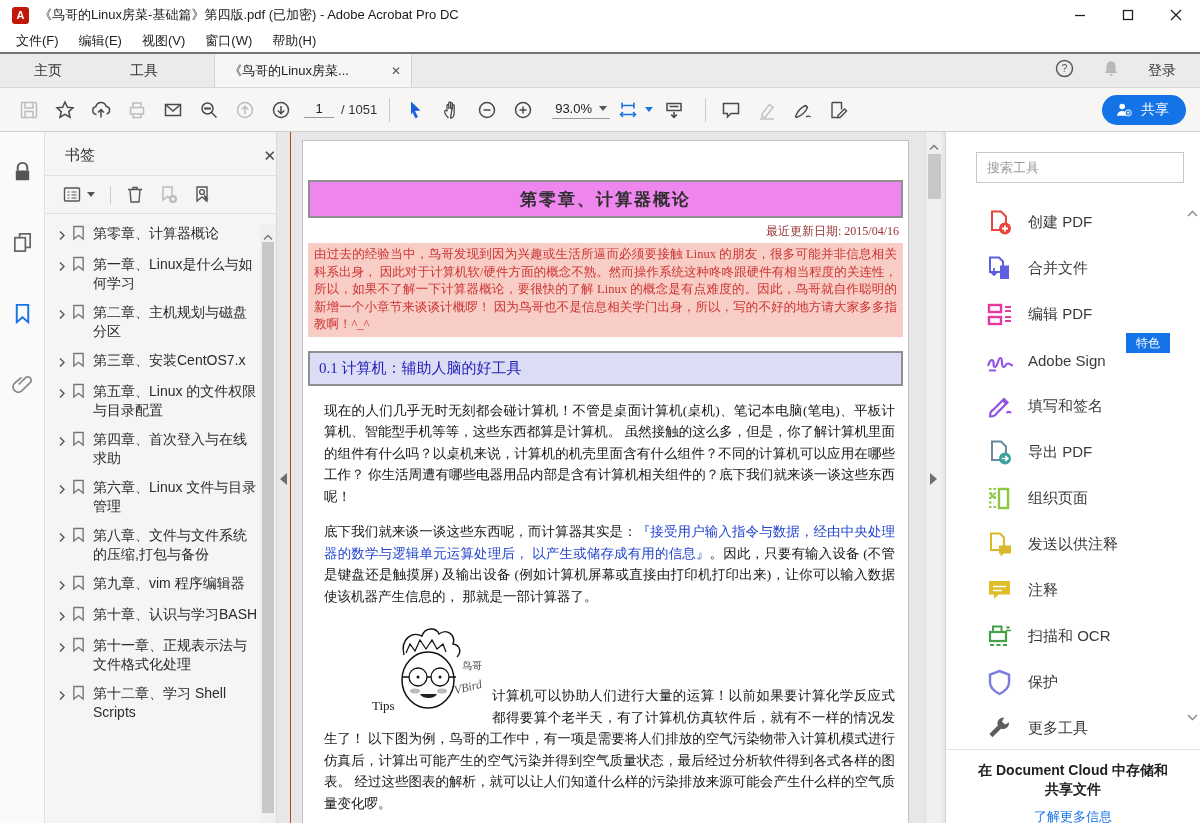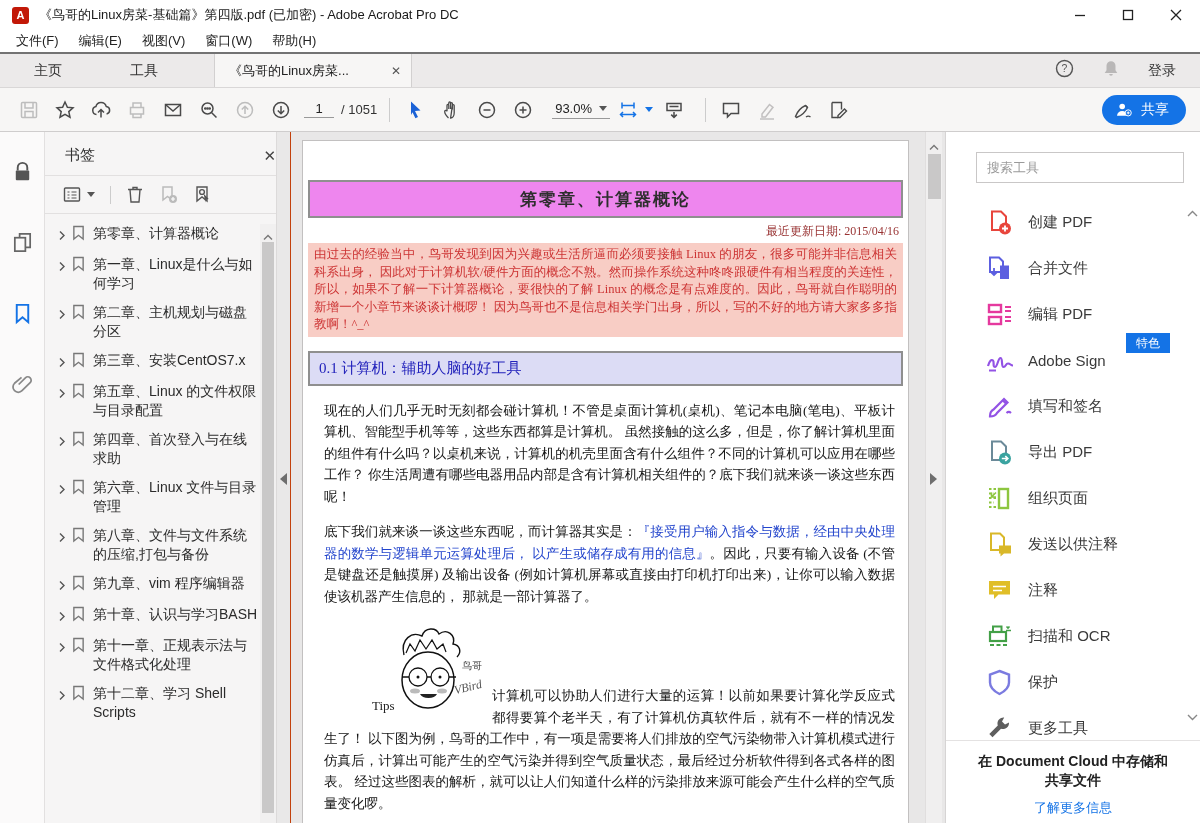--- a/index.html
+++ b/index.html
@@ -84,21 +84,21 @@
   .tools-panel { width:255px; background:#fff; border-left:1px solid #d6d4d4; position:relative; }
   .search-box { margin:20px 16px 0 30px; height:31px; border:1px solid #c9c7c7; display:flex; align-items:center; padding:0 10px; background:#fff; }
   .search-box input { border:none; outline:none; width:100%; font-size:13px; color:#333; font-family:inherit; background:transparent; }
   .search-box input::placeholder { color:#9a9a9a; }
   .tools-list { margin-top:16px; height:541px; overflow:hidden; }
   .tool-item { height:46px; display:flex; align-items:center; padding-left:40px; position:relative; }
   .tool-icon { width:27px; height:27px; margin-right:15px; flex:0 0 auto; }
   .tool-icon svg { width:27px; height:27px; }
   .tool-label { font-size:15px; color:#3a3a3a; }
   .tool-badge { position:absolute; right:30px; top:-4px; background:#1473E6; color:#fff; font-size:12px; padding:2px 10px; line-height:16px; }
-  .panel-footer { position:absolute; left:0; right:0; bottom:0; height:83px; border-top:1px solid #e4e2e2; text-align:center; padding-top:11px; background:#fff; }
+  .panel-footer { position:absolute; left:0; right:0; bottom:0; height:74px; border-top:1px solid #e4e2e2; text-align:center; padding-top:11px; background:#fff; }
   .footer-text { font-size:14px; font-weight:bold; color:#222; padding:0 26px; line-height:19px; }
   .footer-link { display:inline-block; margin-top:9px; font-size:13px; color:#1473E6; }
   .ps-up { position:absolute; right:2px; top:72px; }
   .ps-down { position:absolute; right:2px; bottom:98px; }
 </style>
 </head>
 <body>
 
 <div id="app">
 

